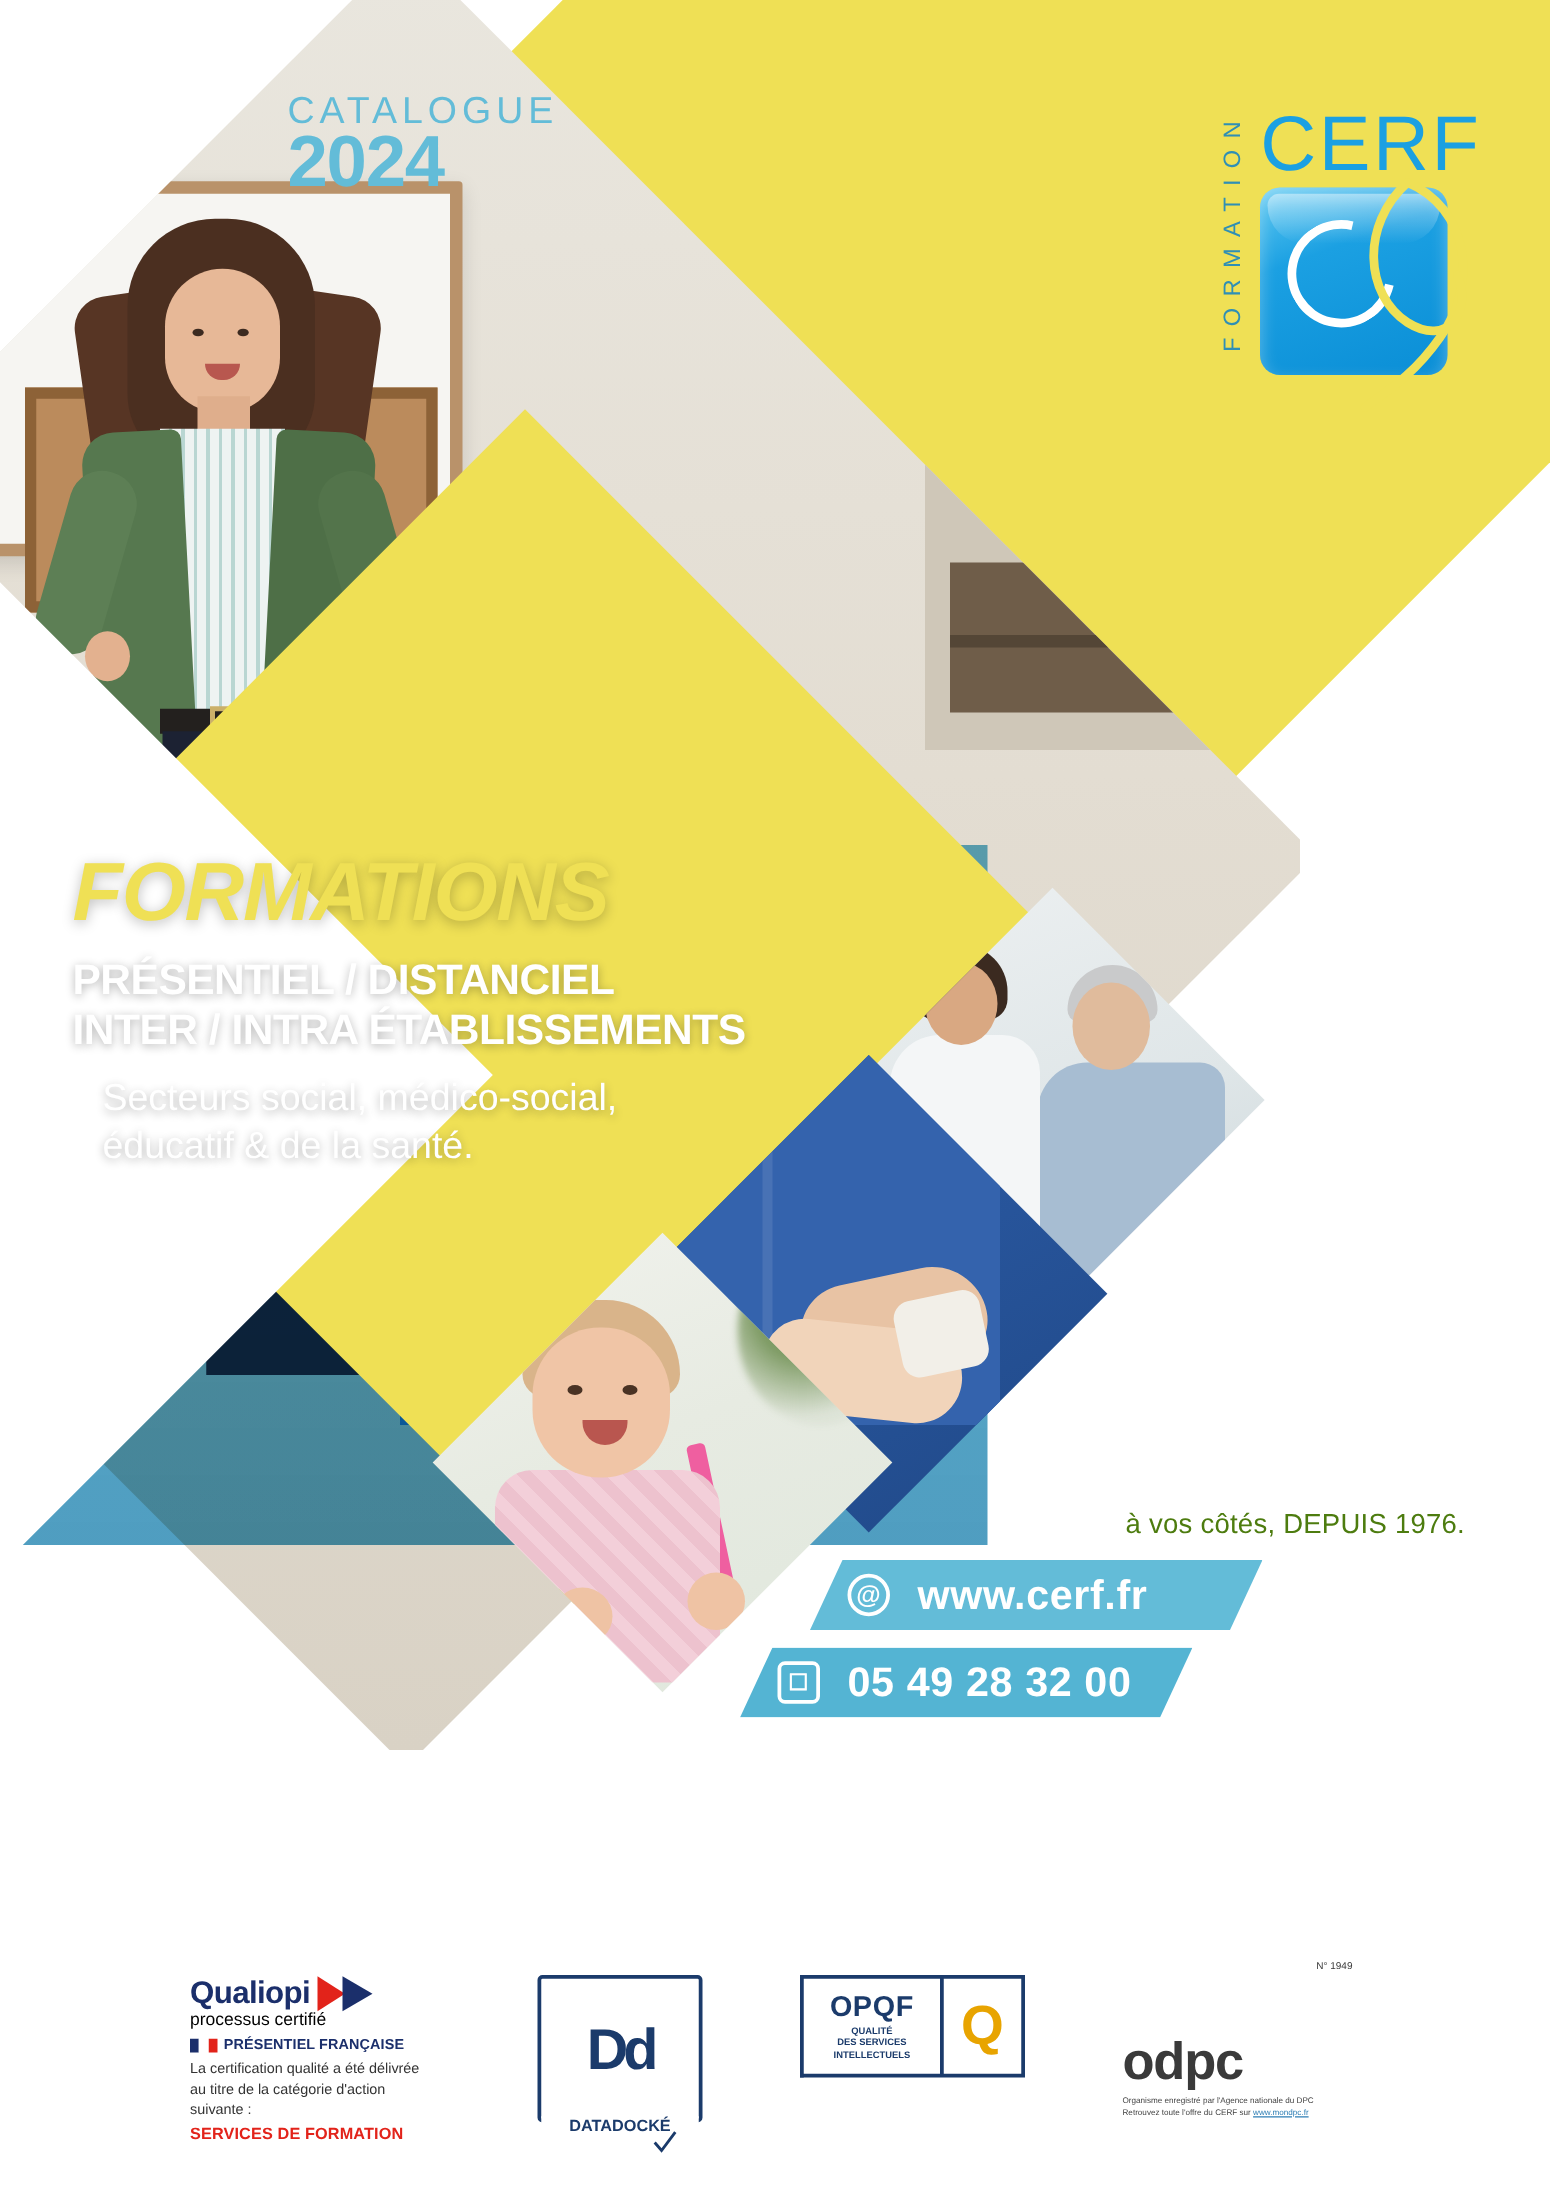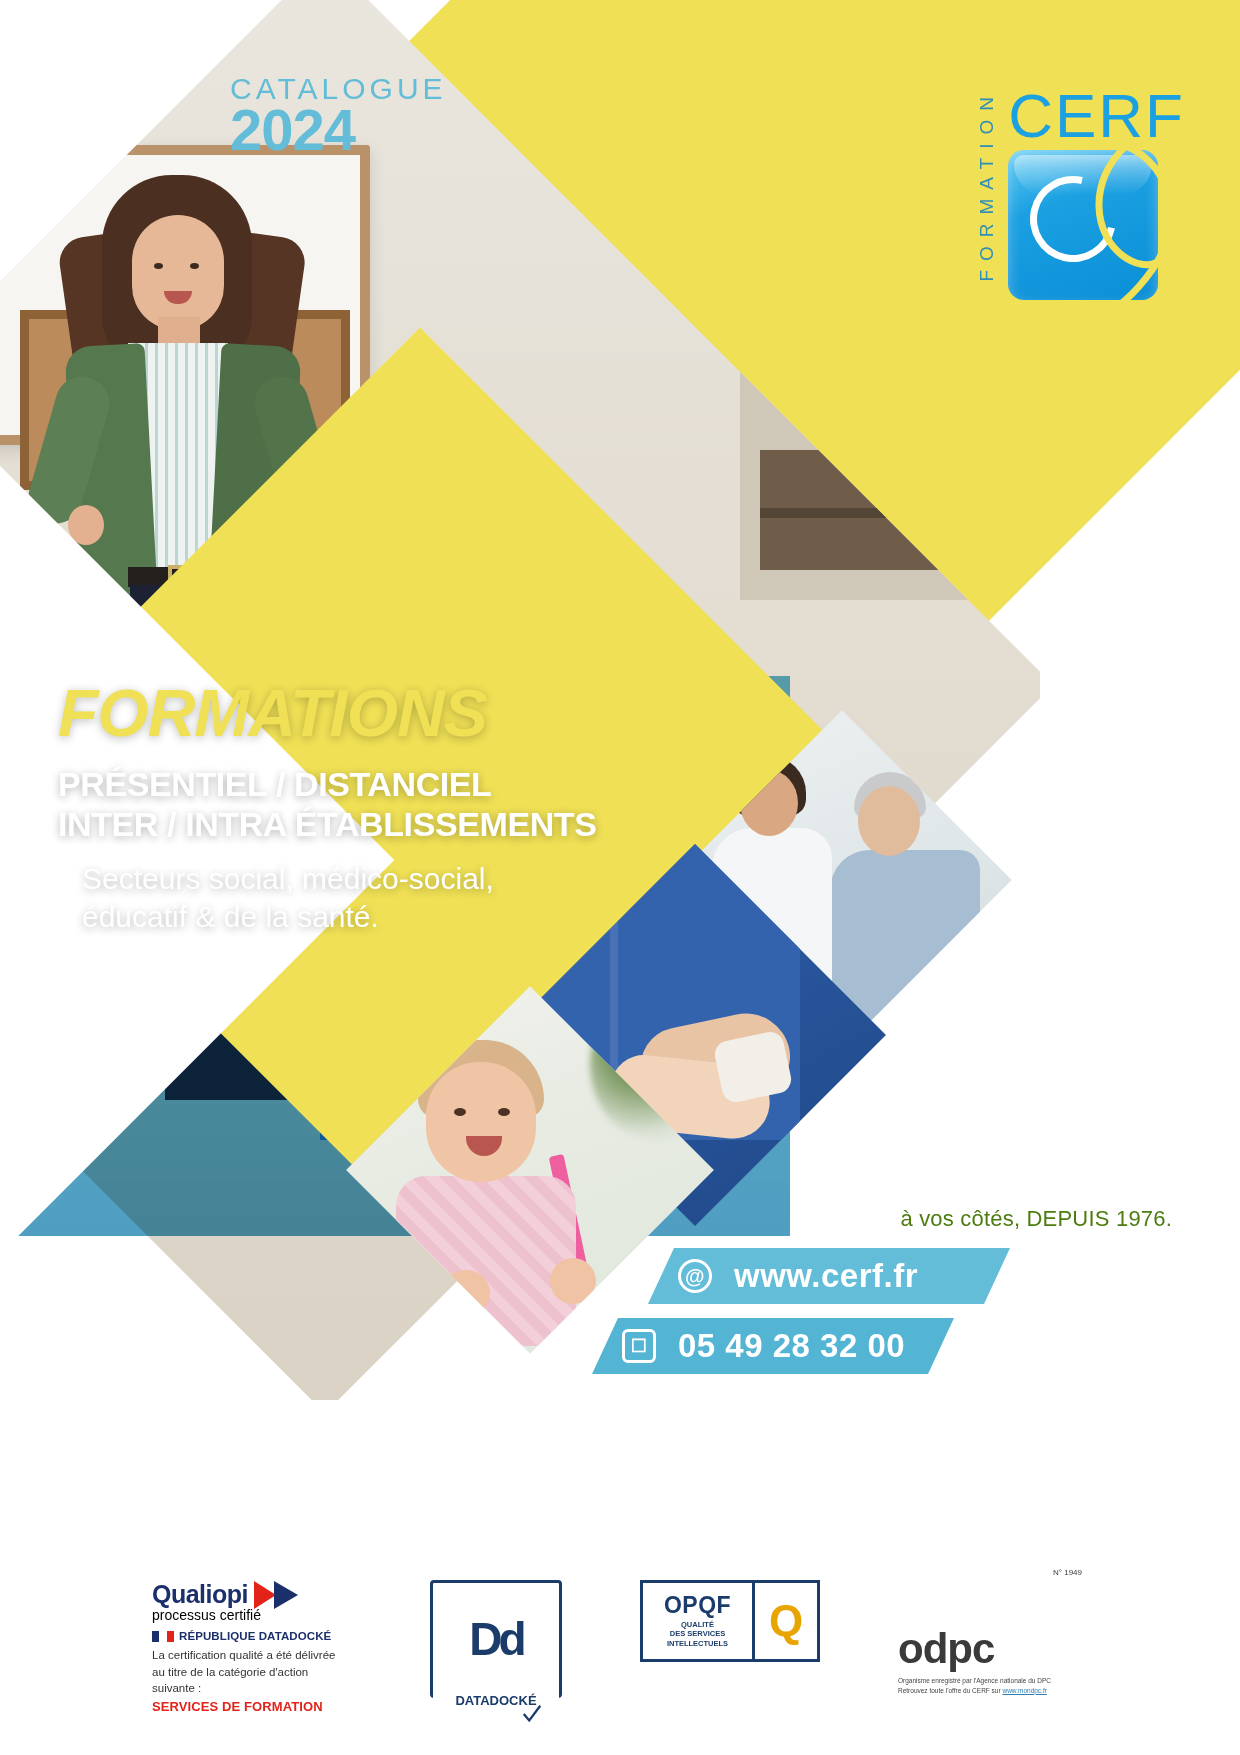--- a/index.html
+++ b/index.html
@@ -416,21 +416,21 @@
             <span class="a2"></span>
         </div>
       </div>
       <div class="q-sub">processus certifié</div>
       <div class="q-rf">
         <span class="q-flag">
             <i class="b"></i>
             <i class="w"></i>
             <i class="r"></i>
           </span>
-        <span>RÉPUBLIQUE DATADOCKÉ</span>
+        <span>PRÉSENTIEL FRANÇAISE</span>
       </div>
       <div class="q-txt">
         <span>La certification qualité a été délivrée</span><br>
         <span>au titre de la catégorie d'action suivante :</span>
       </div>
       <div class="q-cat">SERVICES DE FORMATION</div>
     </div>
 
     <div class="cert">
       <div class="datadock">

